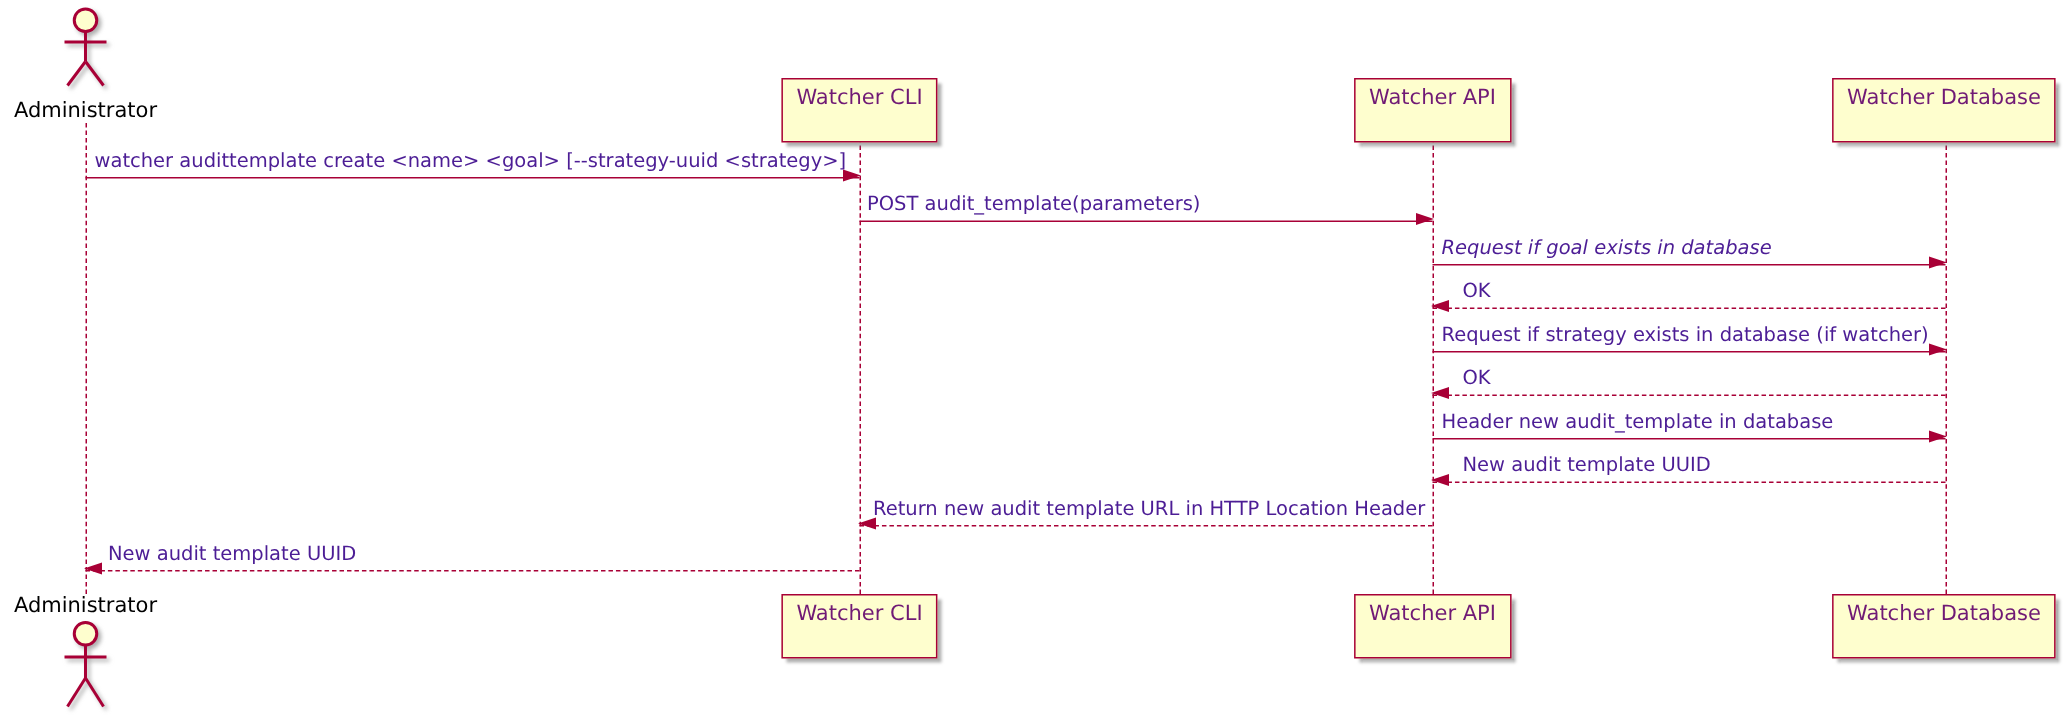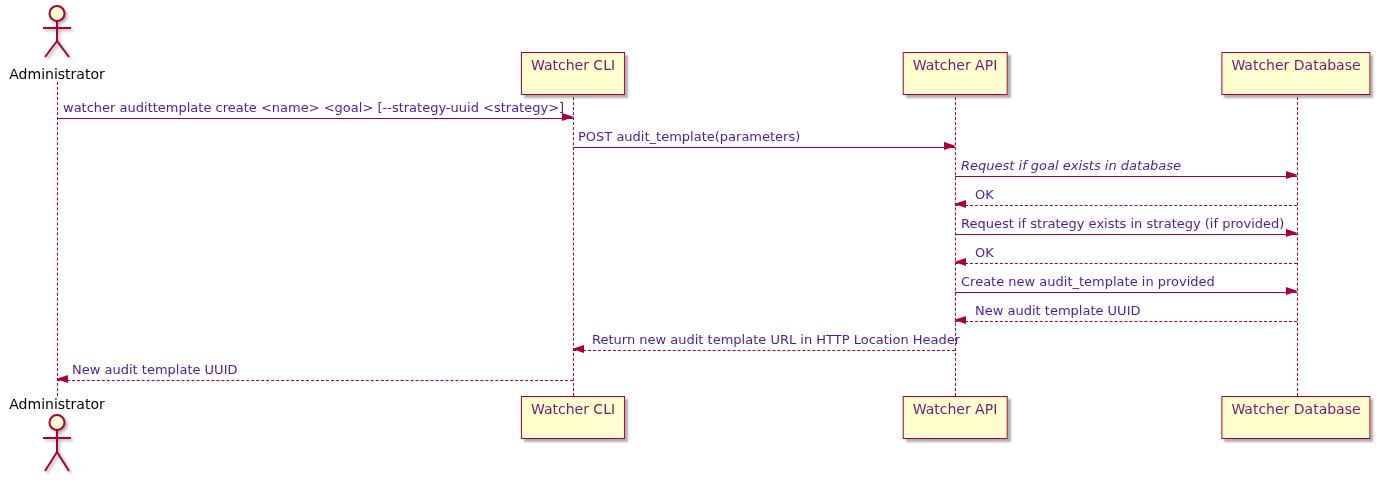--- a/index.html
+++ b/index.html
@@ -102,45 +102,45 @@
     <div class="arrowhead right"></div>
   </div>
 
   <div class="msg" style="left:955px; top:205px; width:342px;">
     <span class="msg-label" style="left:20px;">OK</span>
     <div class="msg-line dashed"></div>
     <div class="arrowhead left"></div>
   </div>
 
   <div class="msg" style="left:955px; top:234px; width:342px;">
-    <span class="msg-label" style="left:6px;">Request if strategy exists in strategy (if provided)</span>
+    <span class="msg-label" style="left:6px;">Request if strategy exists in database (if watcher)</span>
     <div class="msg-line solid"></div>
     <div class="arrowhead right"></div>
   </div>
 
   <div class="msg" style="left:955px; top:263px; width:342px;">
     <span class="msg-label" style="left:20px;">OK</span>
     <div class="msg-line dashed"></div>
     <div class="arrowhead left"></div>
   </div>
 
   <div class="msg" style="left:955px; top:292px; width:342px;">
-    <span class="msg-label" style="left:6px;">Create new audit_template in provided</span>
+    <span class="msg-label" style="left:6px;">Header new audit_template in database</span>
     <div class="msg-line solid"></div>
     <div class="arrowhead right"></div>
   </div>
 
   <div class="msg" style="left:955px; top:321px; width:342px;">
     <span class="msg-label" style="left:20px;">New audit template UUID</span>
     <div class="msg-line dashed"></div>
     <div class="arrowhead left"></div>
   </div>
 
   <div class="msg" style="left:573px; top:350px; width:382px;">
-    <span class="msg-label" style="left:19px;text-align:right;">Return new audit template URL in HTTP Location Header</span>
+    <span class="msg-label" style="left:9px;text-align:right;">Return new audit template URL in HTTP Location Header</span>
     <div class="msg-line dashed"></div>
     <div class="arrowhead left"></div>
   </div>
 
   <div class="msg" style="left:57px; top:380px; width:516px;">
     <span class="msg-label" style="left:15px;">New audit template UUID</span>
     <div class="msg-line dashed"></div>
     <div class="arrowhead left"></div>
   </div>
 

